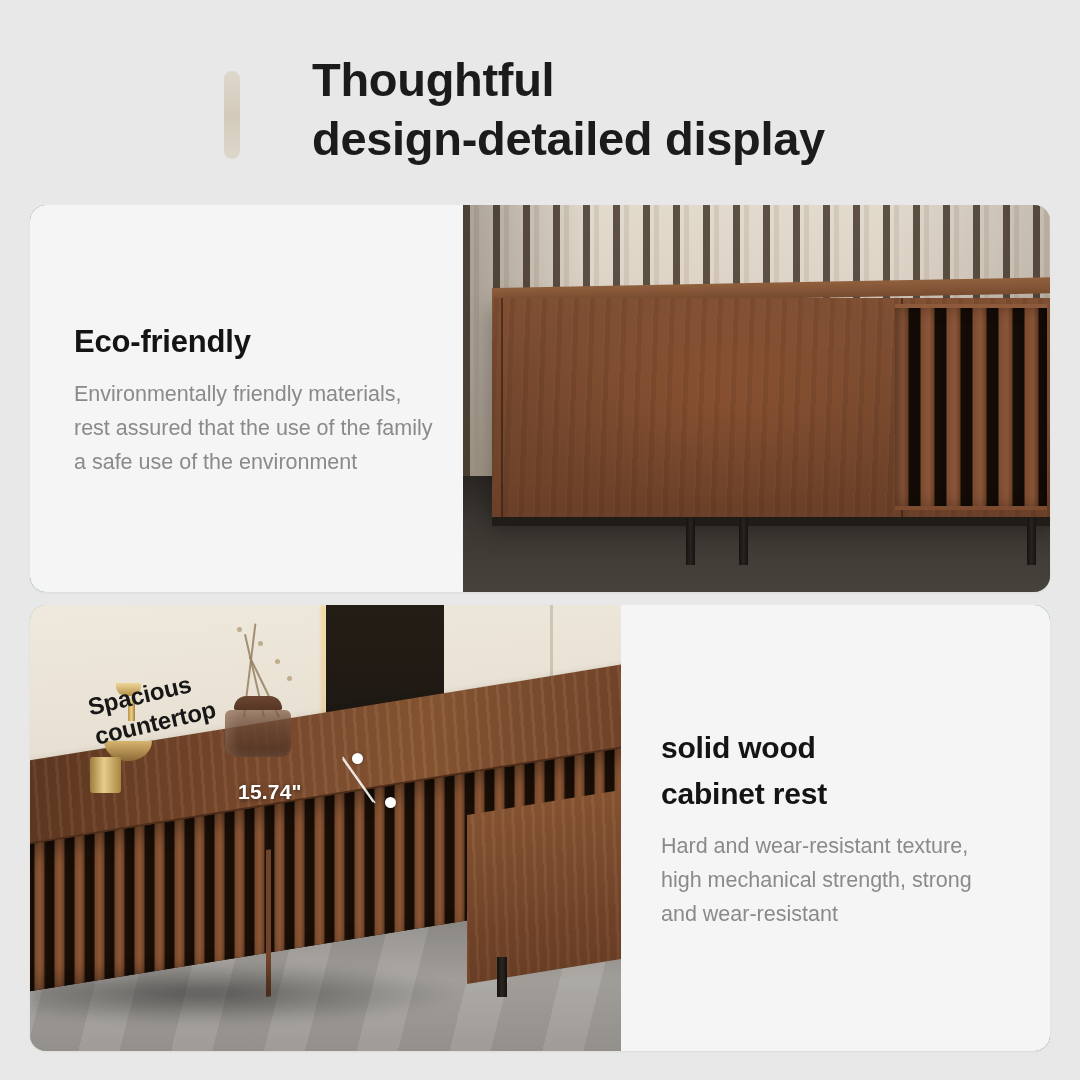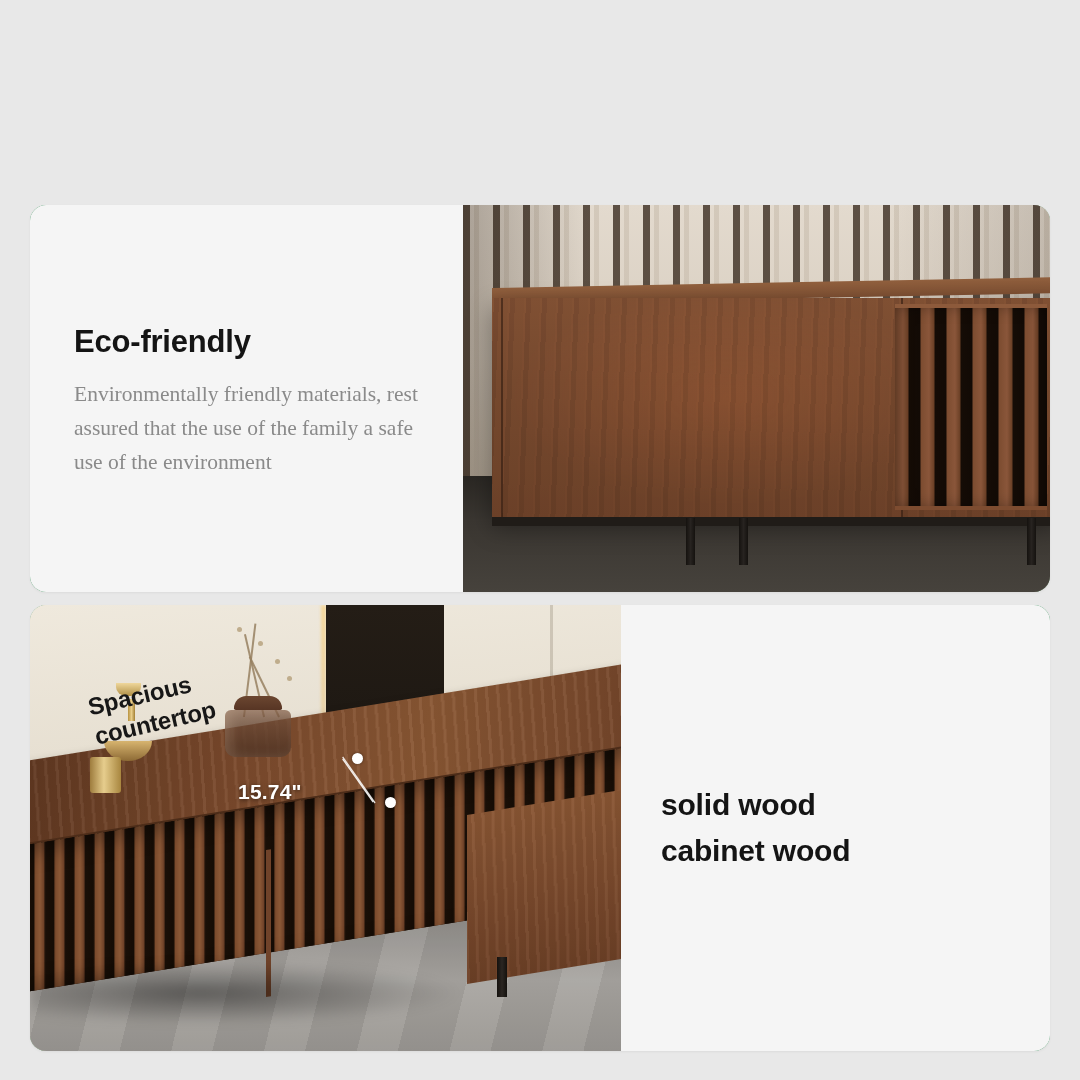--- a/index.html
+++ b/index.html
@@ -80,21 +80,20 @@
   }
   #card-2 .feature-heading { font-size: 30px; line-height: 46px; }
 
   .feature-body {
     margin-top: 12px;
     font-size: 21.5px;
     line-height: 34px;
     color: #8a8a8a;
     max-width: 360px;
     font-weight: 400;
-    font-family: Liberation Serif, serif;
   }
   #card-2 .feature-body { max-width: 340px; }
 
   .photo-pane {
     flex: 1 1 auto;
     position: relative;
     overflow: hidden;
   }
 
   
@@ -381,20 +380,27 @@
     color: #ffffff;
     text-shadow: 0 1px 4px rgba(0,0,0,0.55);
     letter-spacing: 0.2px;
   }
 </style>
 </head>
 <body>
 
 <div class="page">
 
+  <div class="header">
+    <div class="accent-bar"></div>
+    <div class="title-block">
+      <div class="title-line">Thoughtful</div>
+      <div class="title-line">design-detailed display</div>
+    </div>
+  </div>
 
   <div class="card" id="card-1">
     <div class="card-inner">
 
       <div class="text-pane">
         <div class="feature-heading">
           <div>Eco-friendly</div>
         </div>
         <div class="feature-body">Environmentally friendly materials, rest assured that the use of the family a safe use of the environment</div>
       </div>
@@ -483,20 +489,21 @@
             <div class="dim-dot" style="left:355px; top:192px;"></div>
 
             <div class="dim-value">15.74"</div>
           </div>
         </div>
       </div>
 
       <div class="text-pane">
         <div class="feature-heading">
           <div>solid wood</div>
-          <div>cabinet wood</div>
+          <div>cabinet rest</div>
         </div>
+        <div class="feature-body">Hard and wear-resistant texture, high mechanical strength, strong and wear-resistant</div>
       </div>
 
     </div>
   </div>
 
 </div>
 
 </body></html>

